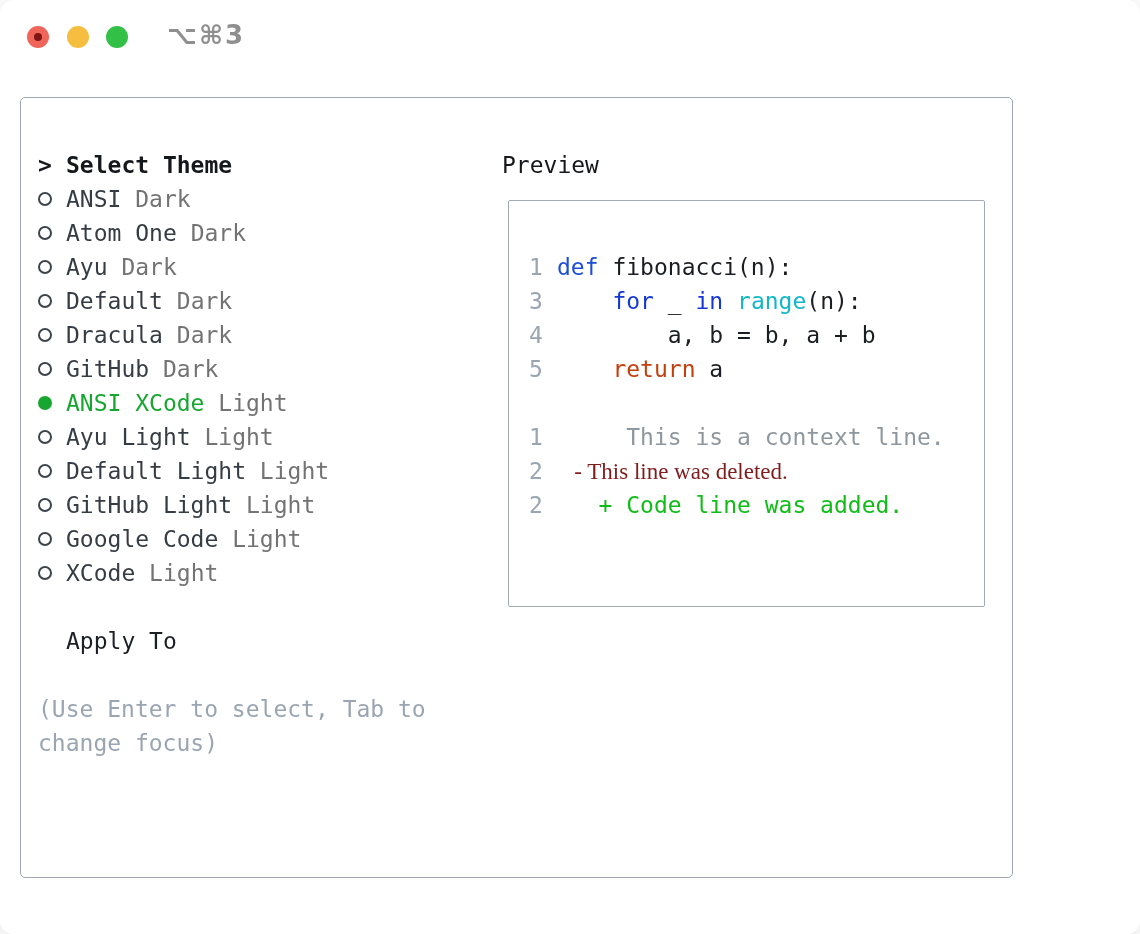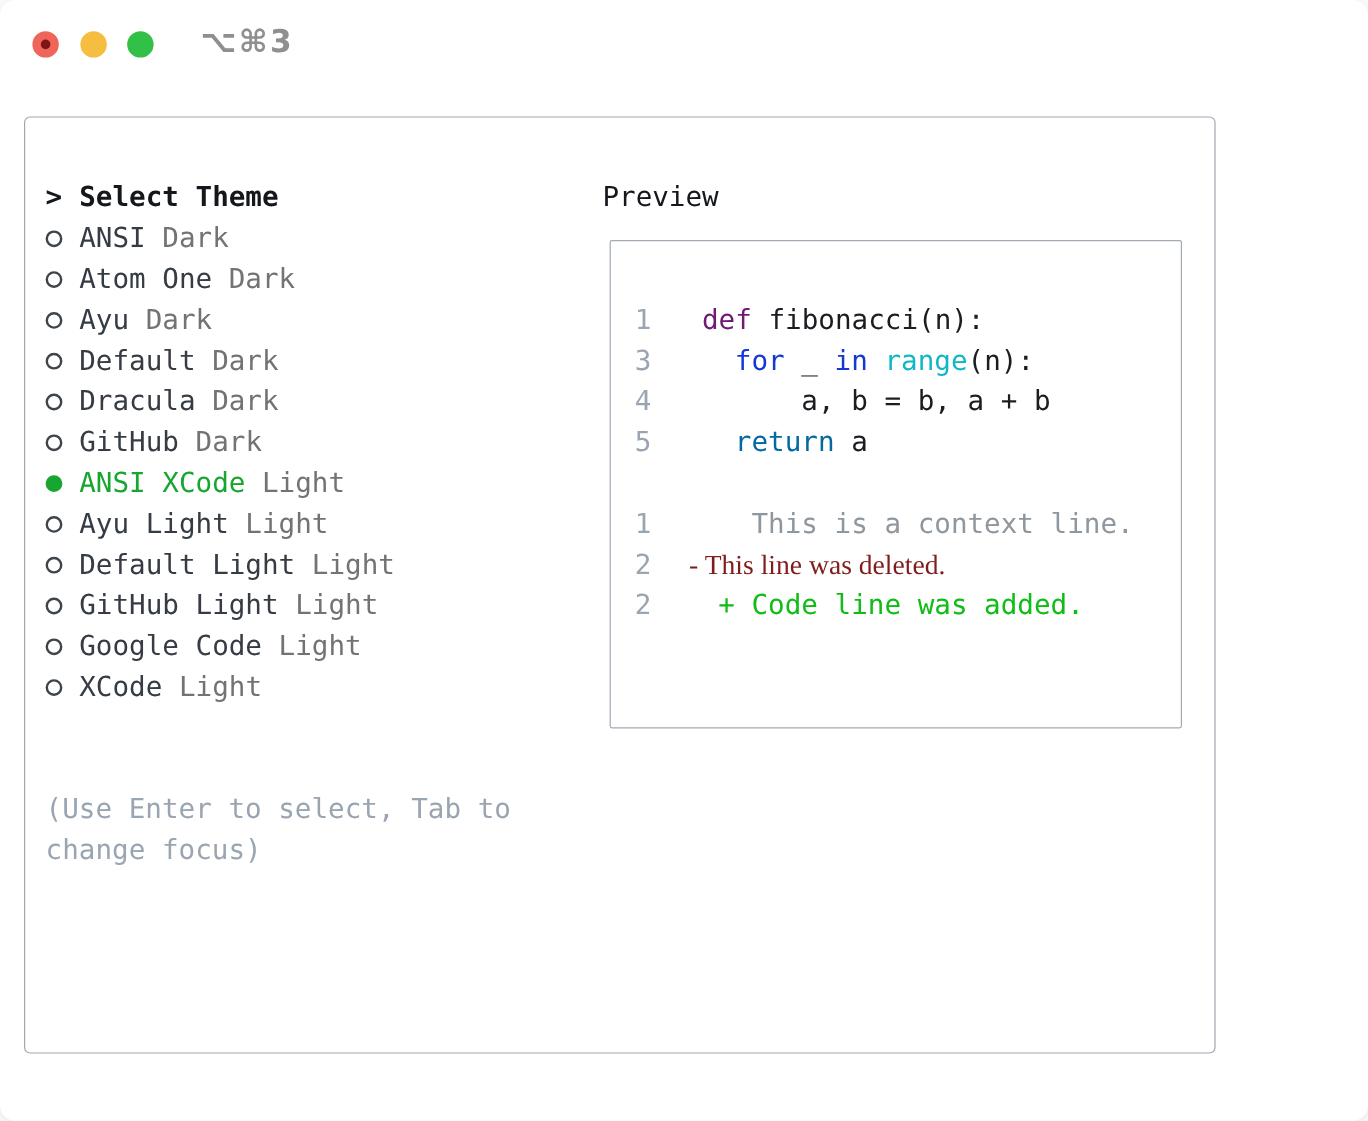--- a/index.html
+++ b/index.html
@@ -150,36 +150,40 @@
           <span class="gutter">
             <span class="radio"></span>
           </span>
           <span class="tname">XCode</span>
           <span class="tsuffix"> Light</span>
         </div>
       </div>
 
     <div class="spacer"></div>
 
+    <div class="row">
+      <span class="gutter"></span>
+      <span class="subhdr">Apply To</span>
+    </div>
 
 
     <div class="spacer"></div>
 
     <div class="helpline">(Use Enter to select, Tab to</div>
     <div class="helpline">change focus)</div>
   </div>
 
   <div class="preview-title">Preview</div>
 
   <div class="preview-box">
     <div id="code-lines">
-        <div class="codeline"><span class="ln" style="color: rgb(154, 165, 178);">1</span><span style="color: #701a75; margin-left: 28px;">def</span><span style="color: rgb(26, 29, 33);"> fibonacci(n):</span></div>
+        <div class="codeline"><span class="ln" style="color: rgb(154, 165, 178);">1</span><span style="color: #1d4ed8;">def</span><span style="color: rgb(26, 29, 33);"> fibonacci(n):</span></div>
         <div class="codeline"><span class="ln" style="color: rgb(154, 165, 178);">3</span><span style="color: rgb(26, 29, 33);">    </span><span style="color: rgb(20, 56, 216);">for</span><span style="color: rgb(26, 29, 33);"> _ </span><span style="color: rgb(20, 56, 216);">in</span><span style="color: rgb(26, 29, 33);"> </span><span style="color: rgb(18, 183, 198);">range</span><span style="color: rgb(26, 29, 33);">(n):</span></div>
         <div class="codeline"><span class="ln" style="color: rgb(154, 165, 178);">4</span><span style="color: rgb(26, 29, 33);">        a, b = b, a + b</span></div>
-        <div class="codeline"><span class="ln" style="color: rgb(154, 165, 178);">5</span><span style="color: rgb(26, 29, 33);">    </span><span style="color: #0369a1; margin-top: 20px;">return</span><span style="color: rgb(26, 29, 33);"> a</span></div>
+        <div class="codeline"><span class="ln" style="color: rgb(154, 165, 178);">5</span><span style="color: rgb(26, 29, 33);">    </span><span style="color: #c2410c; margin-top: 20px;">return</span><span style="color: rgb(26, 29, 33);"> a</span></div>
         <div class="codeline"><span class="ln" style="color: rgb(154, 165, 178);"></span></div>
         <div class="codeline"><span class="ln" style="color: rgb(154, 165, 178);">1</span><span style="color: rgb(143, 151, 158);">     This is a context line.</span></div>
         <div class="codeline"><span class="ln" style="color: rgb(154, 165, 178);">2</span><span style="color: #7f1d1d; font-family: Liberation Serif, serif;">   - This line was deleted.</span></div>
         <div class="codeline"><span class="ln" style="color: rgb(154, 165, 178);">2</span><span style="color: rgb(15, 189, 22);">   + Code line was added.</span></div>
       </div>
   </div>
 
 </div>
 
 </body></html>

